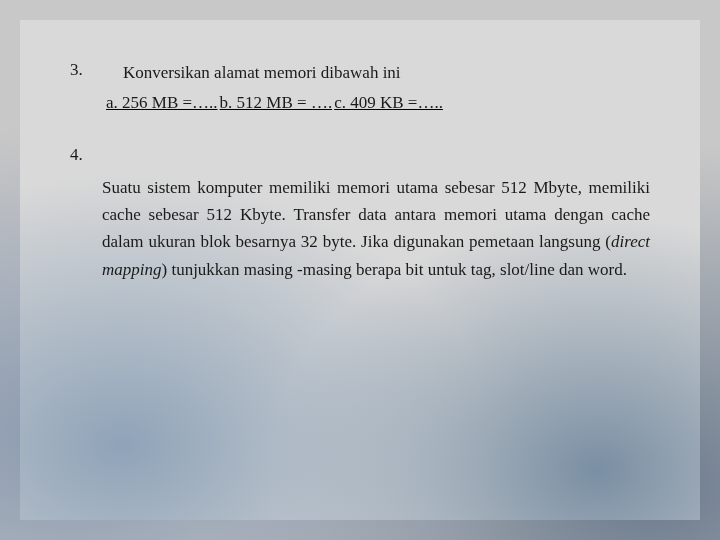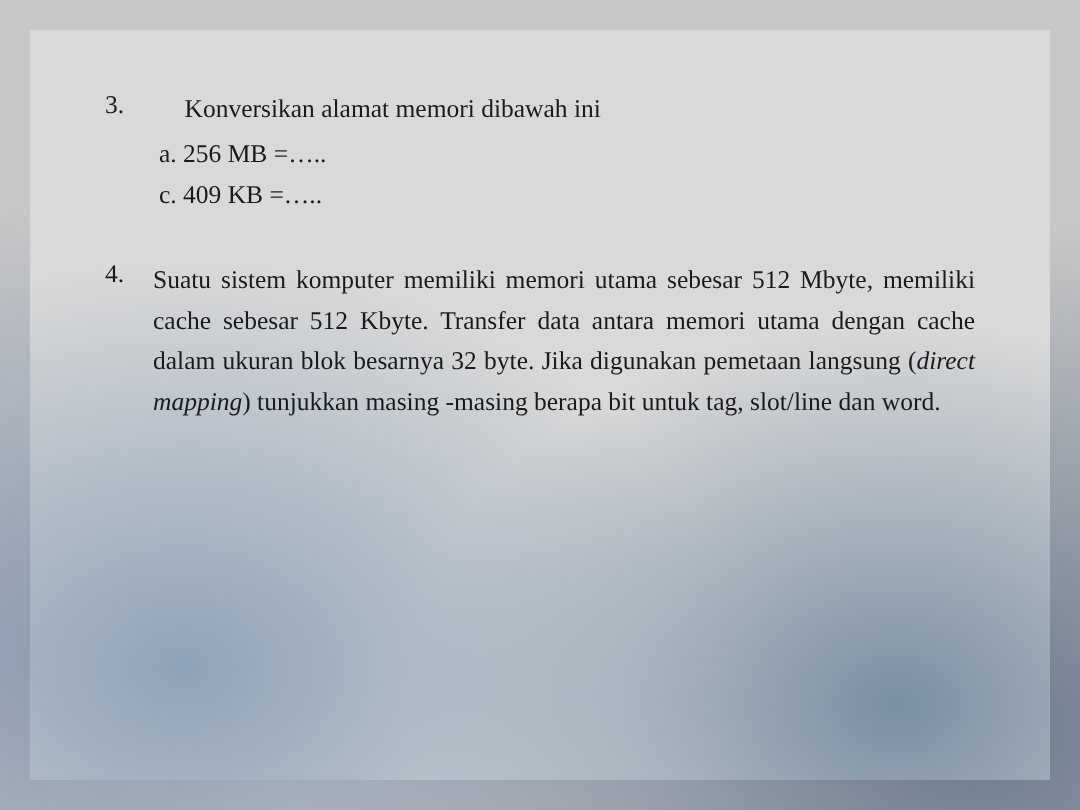--- a/index.html
+++ b/index.html
@@ -59,60 +59,62 @@
     .question-text {
       font-size: 17px;
       color: #1a1a1a;
       line-height: 1.5;
       margin-left: 21px;
     }
 
     .sub-items {
       margin-left: 36px;
       display: flex;
-      flex-direction: column;
       gap: 2px;
+      text-decoration: underline;
     }
 
     .sub-item {
       font-size: 17px;
       color: #1a1a1a;
       line-height: 1.5;
     }
 
     .paragraph-block {
       display: flex;
       flex-direction: row;
       gap: 8px;
       align-items: flex-start;
     }
 
     .paragraph-text {
       font-size: 17px;
       color: #1a1a1a;
       line-height: 1.6;
       text-align: justify;
+      margin-top: 29px;
     }
 
     .italic {
       font-style: italic;
     }
   </style>
 </head>
 <body>
 
 <div class="slide-container">
 
   <div class="question-block">
     <div class="question-number">
       <span class="num">3.</span>
       <span class="question-text">Konversikan alamat memori dibawah ini</span>
     </div>
     <div class="sub-items">
       <span class="sub-item">a. 256 MB =…..</span>
+      <span class="sub-item">b. 512 MB = ….</span>
       <span class="sub-item">c. 409 KB =…..</span>
     </div>
   </div>
 
   <div class="paragraph-block">
     <span class="num">4.</span>
     <p class="paragraph-text">
       Suatu sistem komputer memiliki memori utama sebesar 512 Mbyte, memiliki cache sebesar 512 Kbyte. Transfer data antara memori utama dengan cache dalam ukuran blok besarnya 32 byte. Jika digunakan pemetaan langsung (<span class="italic">direct mapping</span>) tunjukkan masing -masing berapa bit untuk tag, slot/line dan word.
     </p>
   </div>

